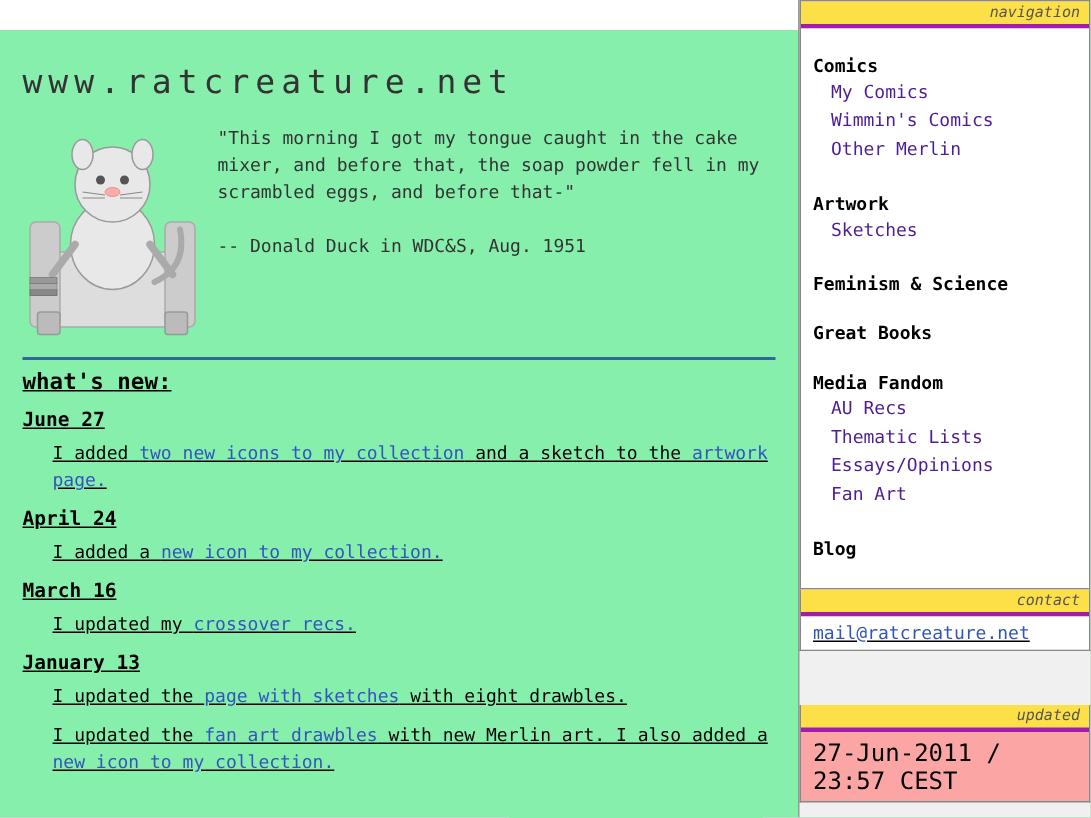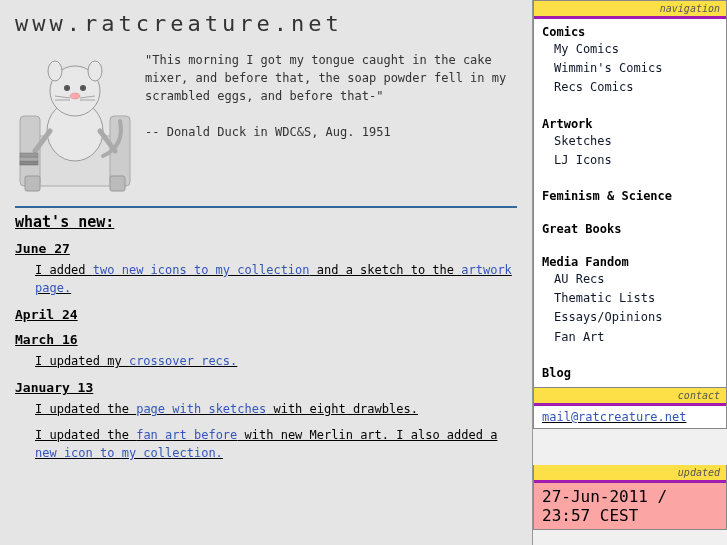--- a/index.html
+++ b/index.html
@@ -12,22 +12,23 @@
     }
     .page-wrapper {
       display: flex;
       width: 727px;
       min-height: 545px;
       background: #fff;
     }
     
     .main-content {
       flex: 1;
-      padding: 6px 15px;
-      background: #e5e5e5;
+      padding: 18px 15px;
+      background: #86efac;
+      margin-top: 20px;
     }
     .site-title {
       font-family: monospace;
       font-size: 22px;
       font-weight: normal;
       letter-spacing: 4px;
       color: #333;
       margin-bottom: 10px;
       padding-top: 5px;
     }
@@ -99,36 +100,36 @@
     .sidebar-header {
       background: #fde047;
       text-align: right;
       padding: 2px 6px;
       font-size: 10px;
       color: #555;
       font-style: italic;
       border-bottom: 3px solid #a21caf;
     }
     .nav-content {
-      padding: 6px 8px;
+      padding: 18px 8px;
       background: #fff;
     }
     .nav-category {
       font-weight: bold;
       color: #000;
       font-size: 12px;
       margin-top: 19px;
       margin-bottom: 1px;
     }
     .nav-category:first-child {
       margin-top: 0;
     }
     .nav-item {
       padding-left: 12px;
-      color: #0f172a;
+      color: #4c1d95;
       cursor: pointer;
       font-size: 12px;
       line-height: 1.6;
       display: block;
     }
     .contact-section {
       border: 1px solid #888;
       border-top: none;
     }
     .contact-content {
@@ -201,49 +202,51 @@
 
     <div class="whats-new">
       <div class="whats-new-title">what's new:</div>
 
       <div class="date-header">June 27</div>
       <div class="update-entry">
         I added <a href="#">two new icons to my collection</a> and a sketch to the <a href="#">artwork page.</a>
       </div>
 
       <div class="date-header">April 24</div>
+      <div class="update-entry">
+        I added a <a href="#">new icon to my collection.</a>
+      </div>
 
       <div class="date-header">March 16</div>
       <div class="update-entry">
         I updated my <a href="#">crossover recs.</a>
       </div>
 
       <div class="date-header">January 13</div>
       <div class="update-entry">
         I updated the <a href="#">page with sketches</a> with eight drawbles.
       </div>
 
       <div class="update-entry">
-        I updated the <a href="#">fan art before</a> with new Merlin art. I also added a <a href="#">new icon to my collection.</a>
+        I updated the <a href="#">fan art drawbles</a> with new Merlin art. I also added a <a href="#">new icon to my collection.</a>
       </div>
     </div>
   </div>
 
   <div class="sidebar">
     <div class="sidebar-section">
       <div class="sidebar-header">navigation</div>
       <div class="nav-content">
         <div class="nav-category">Comics</div>
         <a class="nav-item" href="#">My Comics</a>
         <a class="nav-item" href="#">Wimmin's Comics</a>
-        <a class="nav-item" href="#">Recs Comics</a>
+        <a class="nav-item" href="#">Other Merlin</a>
 
         <div class="nav-category">Artwork</div>
         <a class="nav-item" href="#">Sketches</a>
-        <a class="nav-item" href="#">LJ Icons</a>
 
         <div class="nav-category">Feminism &amp; Science</div>
 
         <div class="nav-category">Great Books</div>
 
         <div class="nav-category">Media Fandom</div>
         <a class="nav-item" href="#">AU Recs</a>
         <a class="nav-item" href="#">Thematic Lists</a>
         <a class="nav-item" href="#">Essays/Opinions</a>
         <a class="nav-item" href="#">Fan Art</a>

